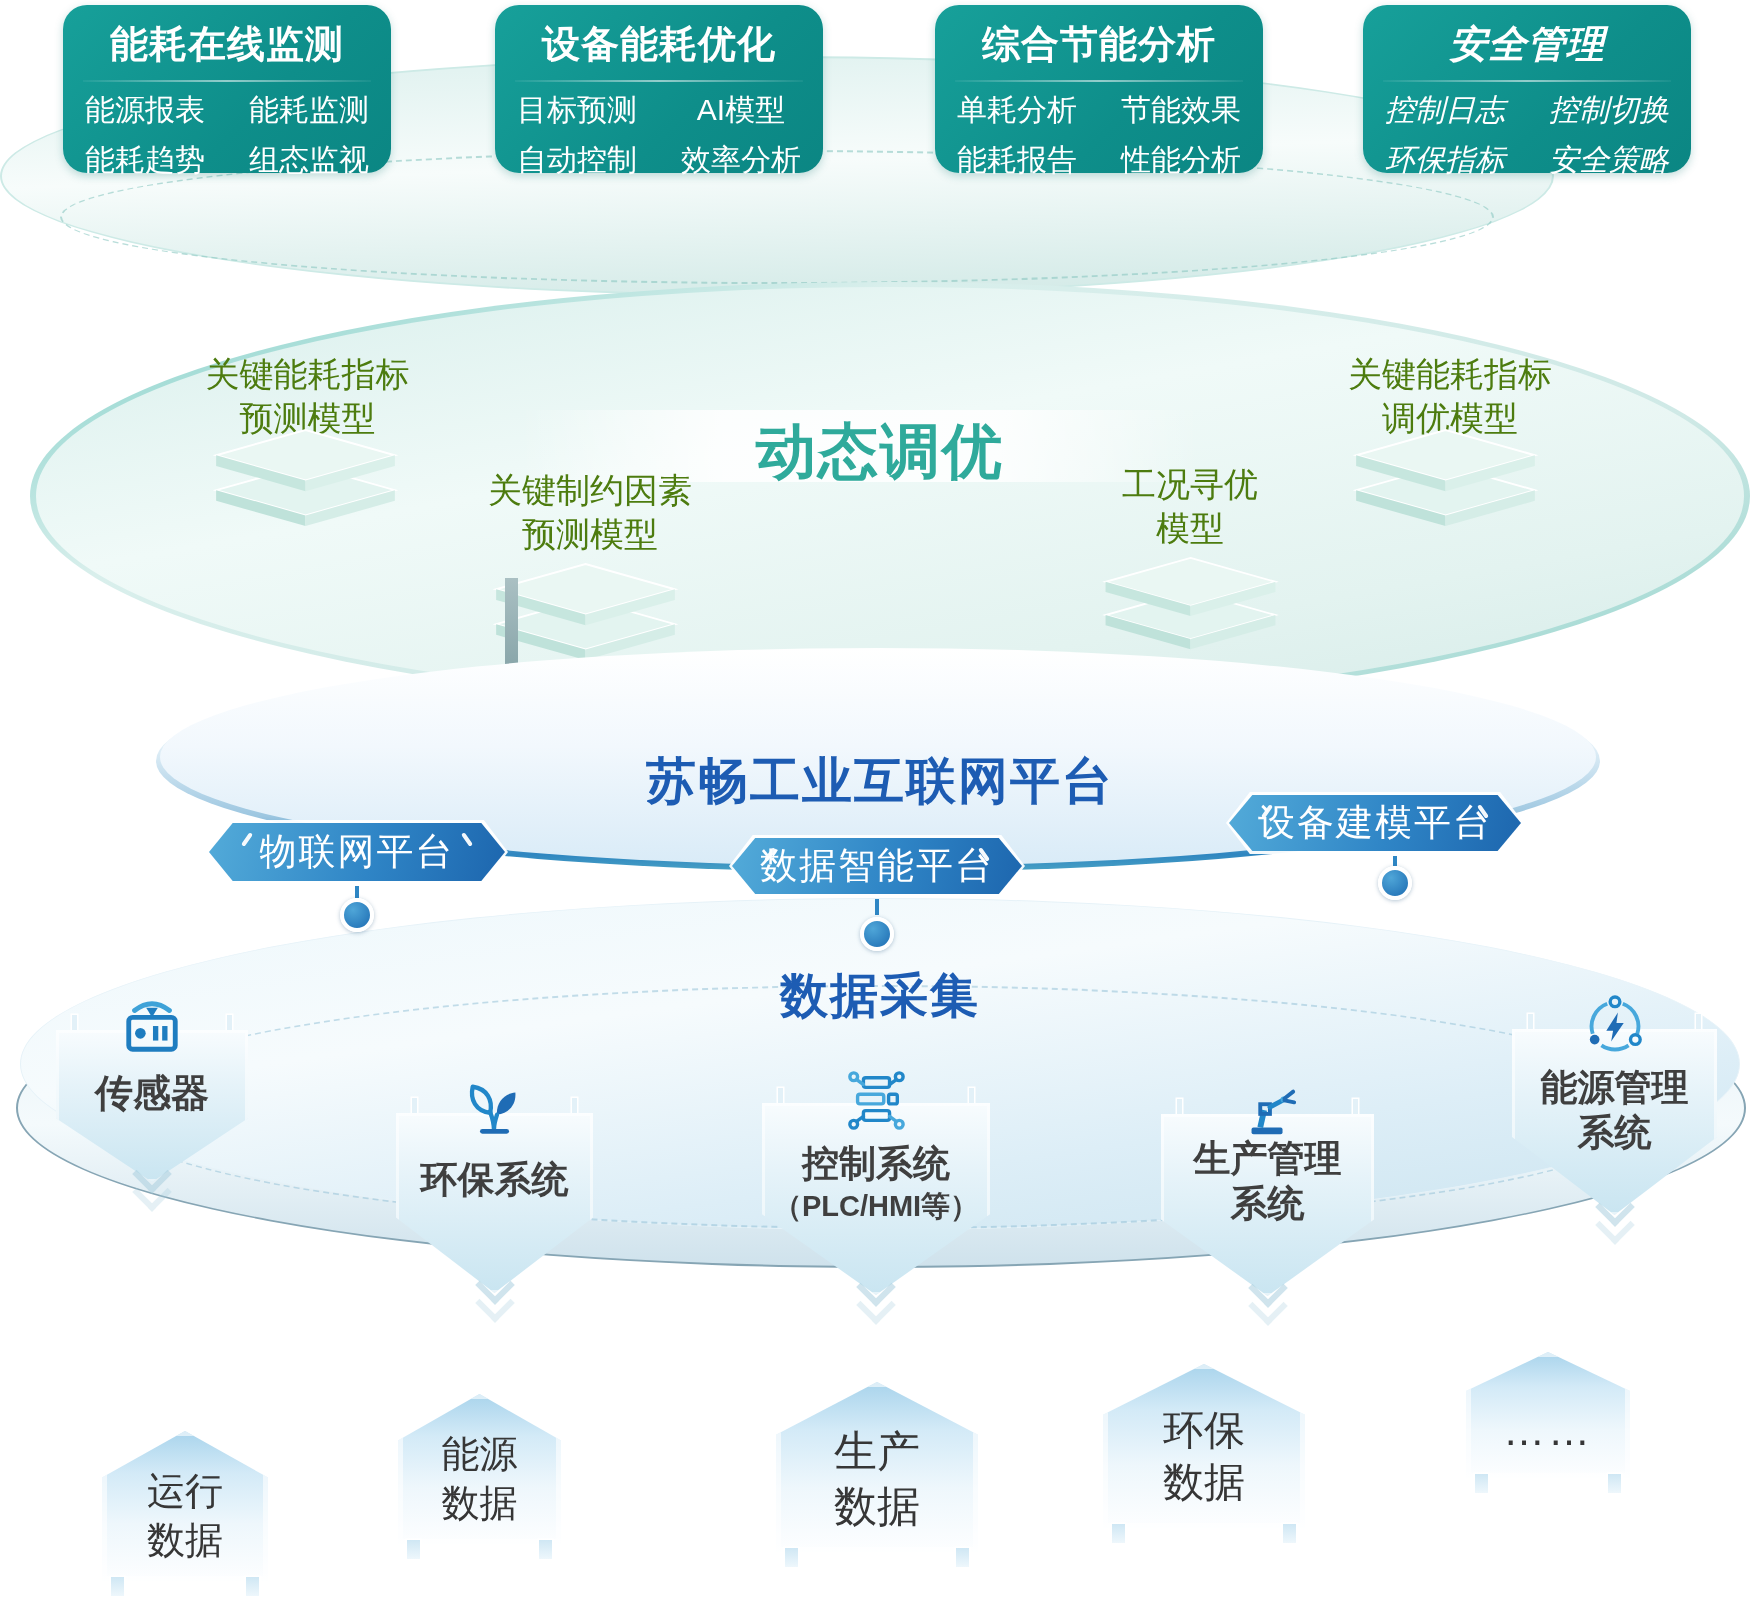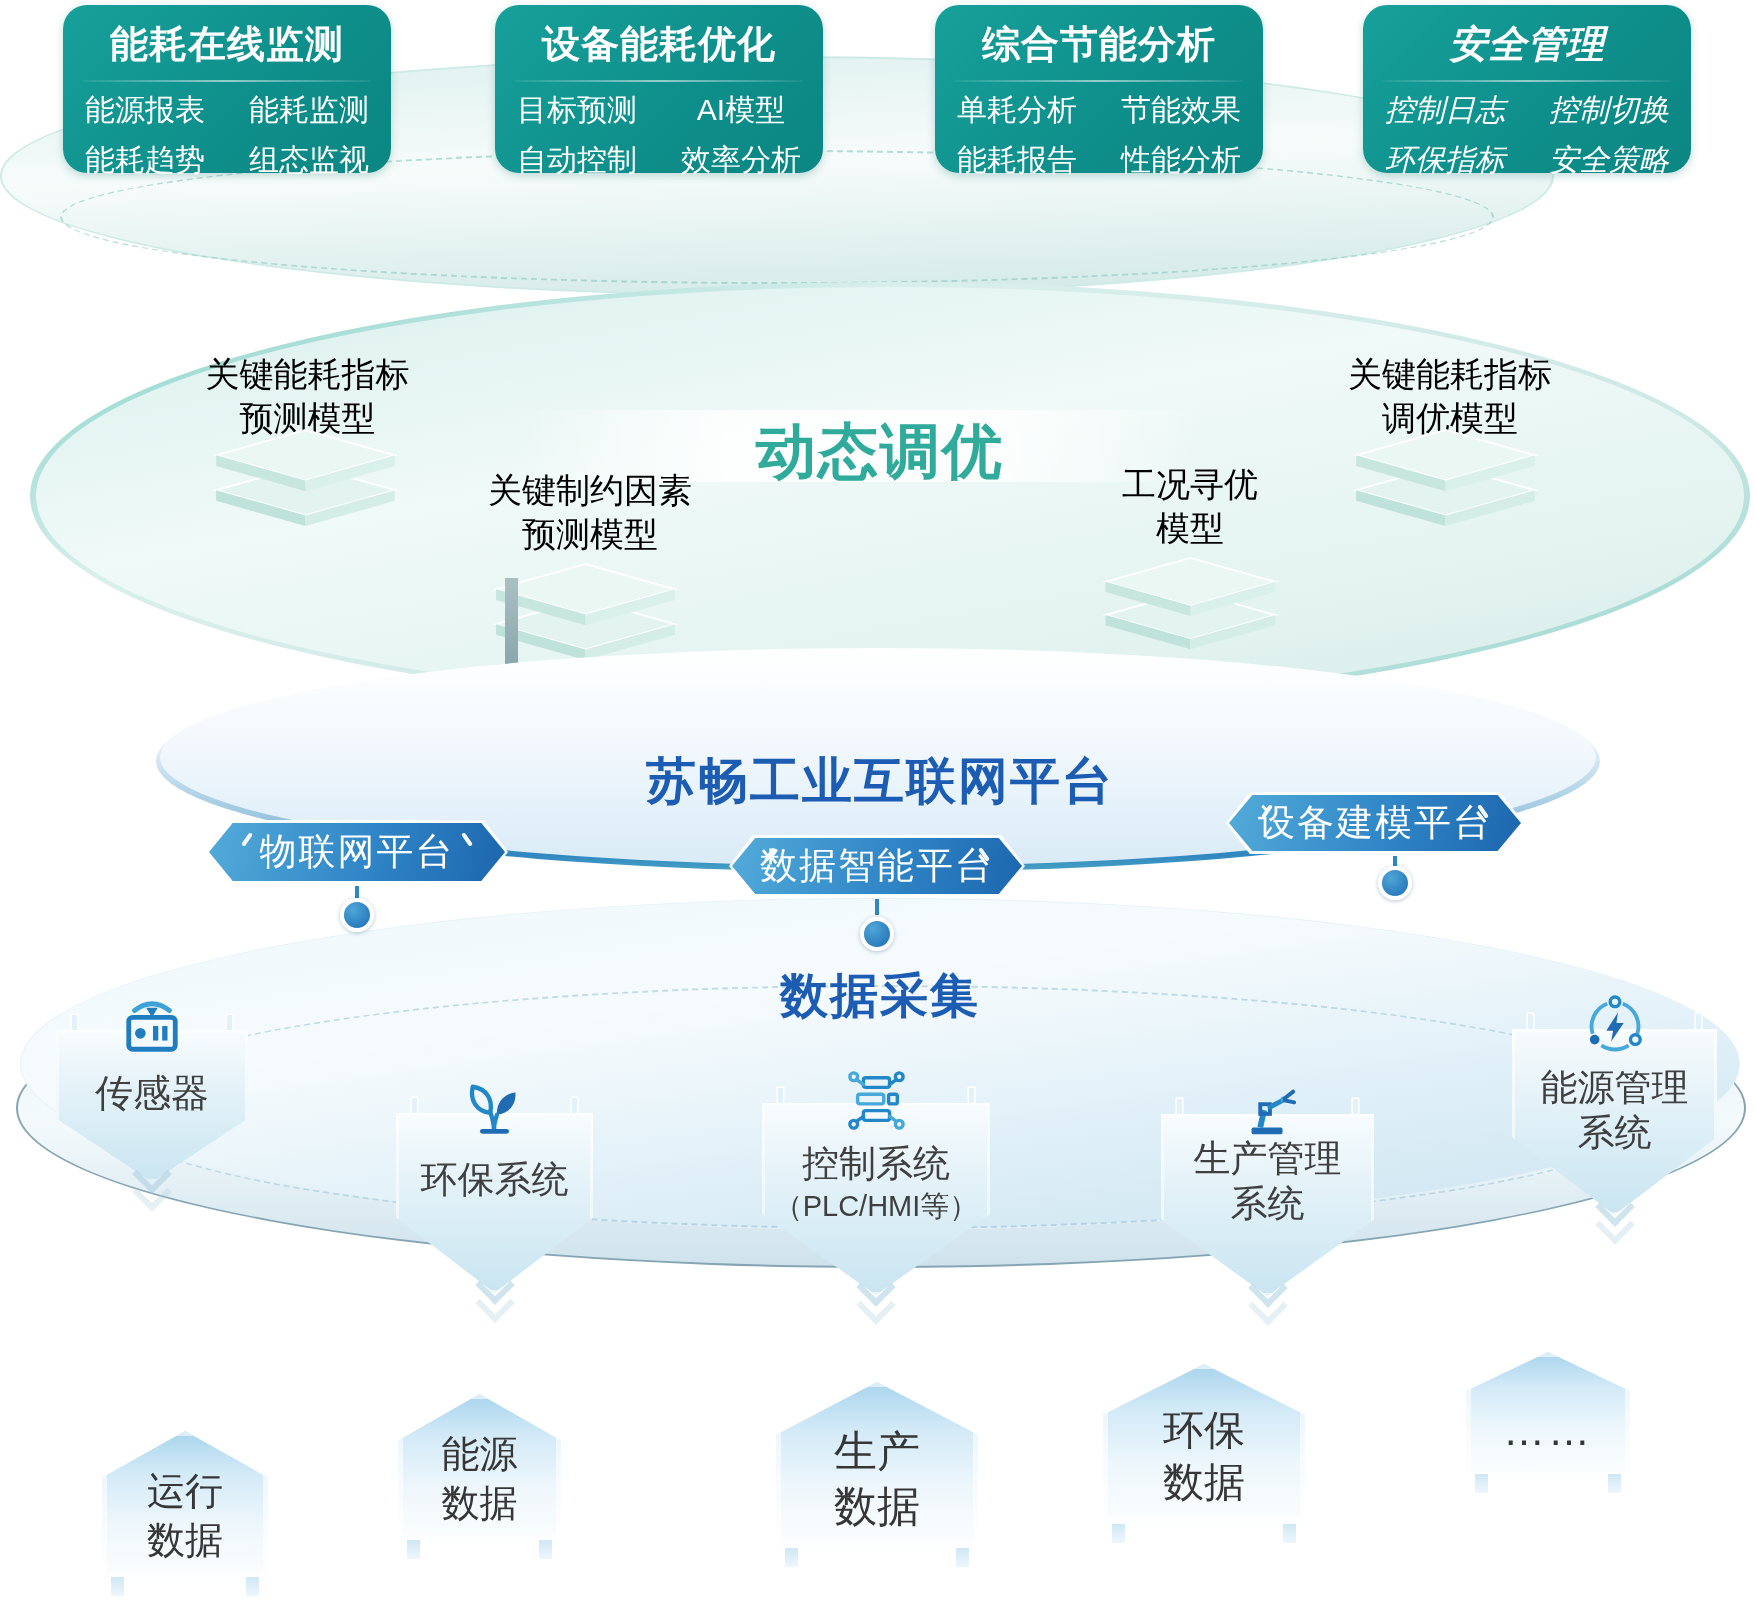--- a/index.html
+++ b/index.html
@@ -25,21 +25,21 @@
 
   
   .disc2-rim{position:absolute;left:30px;top:282px;width:1720px;height:428px;border-radius:50%;
          background:linear-gradient(160deg,#79cdc5 0%,#d9efec 30%,#cfe9e6 70%,#8ed2ca 100%);}
   .disc2{position:absolute;left:36px;top:287px;width:1708px;height:418px;border-radius:50%;
          background:linear-gradient(170deg,#d9efec 0%,#f0faf8 40%,#e3f3f0 75%,#d5ebe8 100%);}
   .streak{position:absolute;left:520px;top:410px;width:680px;height:72px;
          background:linear-gradient(90deg,rgba(255,255,255,0) 0%,rgba(255,255,255,.85) 30%,rgba(255,255,255,.85) 70%,rgba(255,255,255,0) 100%);}
   .tuning-title{position:absolute;left:690px;top:412px;width:380px;text-align:center;
          font-size:60px;font-weight:700;color:#2faa9b;letter-spacing:2px;}
-  .model-label{position:absolute;text-align:center;color:#000000;font-size:34px;font-weight:500;line-height:1.3;}
+  .model-label{position:absolute;text-align:center;color:#4d7c0f;font-size:34px;font-weight:500;line-height:1.3;}
   .model-label span{display:block;}
   .layers{position:absolute;}
 
   
   .disc-bar{position:absolute;left:505px;top:578px;width:13px;height:92px;
          background:linear-gradient(180deg,#aac0c3,#88a5a9);}
 
   
   .disc3-side{position:absolute;left:16px;top:948px;width:1726px;height:316px;border-radius:50%;
          background:linear-gradient(180deg,#e4f0f6 0%,#f4fafc 55%,#cfe2ec 100%);
@@ -74,21 +74,21 @@
   .conn-dot{position:absolute;width:26px;height:26px;border-radius:50%;
        background:radial-gradient(circle at 35% 30%,#4fa6d8,#1d6cb2);
        border:4px solid #fff;box-shadow:0 1px 4px rgba(40,90,130,.35);}
 
   
   .shield{position:absolute;}
   .shield-body{position:absolute;inset:0;
        clip-path:polygon(0 0,100% 0,100% 58%,50% 100%,0 58%);
        background:linear-gradient(180deg,#f8fcfe 0%,#e6f3f9 35%,#c9e5f1 100%);
        box-shadow:inset 0 0 0 3px rgba(255,255,255,.55);}
-  .shield-text{position:relative;text-align:center;color:#3f3f3f;font-weight:400;line-height:1.22;}
+  .shield-text{position:relative;text-align:center;color:#3f3f3f;font-weight:700;line-height:1.22;}
   .shield-sub{display:block;font-size:29px;margin-top:3px;}
   .shield-line2{display:block;}
   .prong{position:absolute;top:-15px;width:5px;height:22px;background:#e3f1f8;box-shadow:0 0 0 1.5px #fff;}
   .prong-l{left:16px;}.prong-r{right:16px;}
   .s-icon{position:absolute;left:50%;transform:translateX(-50%);top:-34px;width:62px;height:62px;}
   .chev{position:absolute;left:50%;width:22px;height:22px;
        border-right:6px solid #aacfdf;border-bottom:6px solid #aacfdf;
        transform:translateX(-50%) rotate(45deg);}
   .chev1{bottom:-6px;opacity:.55;}.chev2{bottom:-24px;opacity:.3;}
 

